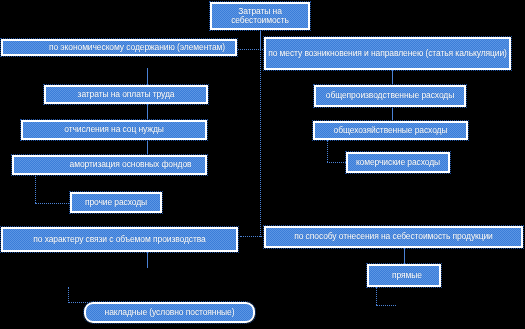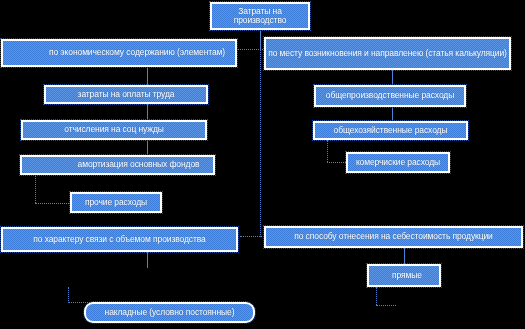--- a/index.html
+++ b/index.html
@@ -63,26 +63,26 @@
 
   <div class="lv solid" style="left:392px;top:70px;height:15px;"></div>
   <div class="lv solid" style="left:392px;top:107px;height:14px;"></div>
   <div class="lv" style="left:327px;top:140px;height:22px;"></div>
   <div class="lh" style="left:327px;top:162px;width:29px;"></div>
 
   <div class="lv solid" style="left:404px;top:248px;height:16px;"></div>
   <div class="lv" style="left:376px;top:287px;height:18px;"></div>
   <div class="lh" style="left:376px;top:305px;width:20px;"></div>
 
-  <div class="node" style="left:210px;top:2px;width:100px;height:28px;">Затраты на производство</div>
+  <div class="node" style="left:210px;top:2px;width:100px;height:28px;">Затраты на себестоимость</div>
 
-  <div class="node" style="left:1px;top:39px;width:236px;height:28px;padding-left:38px;">по экономическому содержанию (элементам)</div>
+  <div class="node" style="left:1px;top:39px;width:236px;height:17px;padding-left:38px;">по экономическому содержанию (элементам)</div>
   <div class="node" style="left:44px;top:85px;width:164px;height:19px;">затраты на оплаты труда</div>
   <div class="node" style="left:21px;top:120px;width:186px;height:20px;">отчисления на соц нужды</div>
-  <div class="node" style="left:20px;top:155px;width:195px;height:20px;padding-left:44px;">амортизация основных фондов</div>
+  <div class="node" style="left:12px;top:155px;width:195px;height:20px;padding-left:44px;">амортизация основных фондов</div>
   <div class="node" style="left:70px;top:192px;width:92px;height:21px;">прочие расходы</div>
 
   <div class="node" style="left:264px;top:37px;width:247px;height:33px;">по месту возникновения и направленею (статья калькуляции)</div>
   <div class="node" style="left:314px;top:85px;width:152px;height:22px;">общепроизводственные расходы</div>
   <div class="node" style="left:313px;top:121px;width:155px;height:19px;">общехозяйственные расходы</div>
   <div class="node" style="left:346px;top:152px;width:104px;height:21px;">комерчиские расходы</div>
 
   <div class="node" style="left:1px;top:227px;width:237px;height:25px;">по характеру связи с объемом производства</div>
   <div class="node" style="left:84px;top:302px;width:171px;height:21px;border-radius:9px;">накладные (условно постоянные)</div>
 

